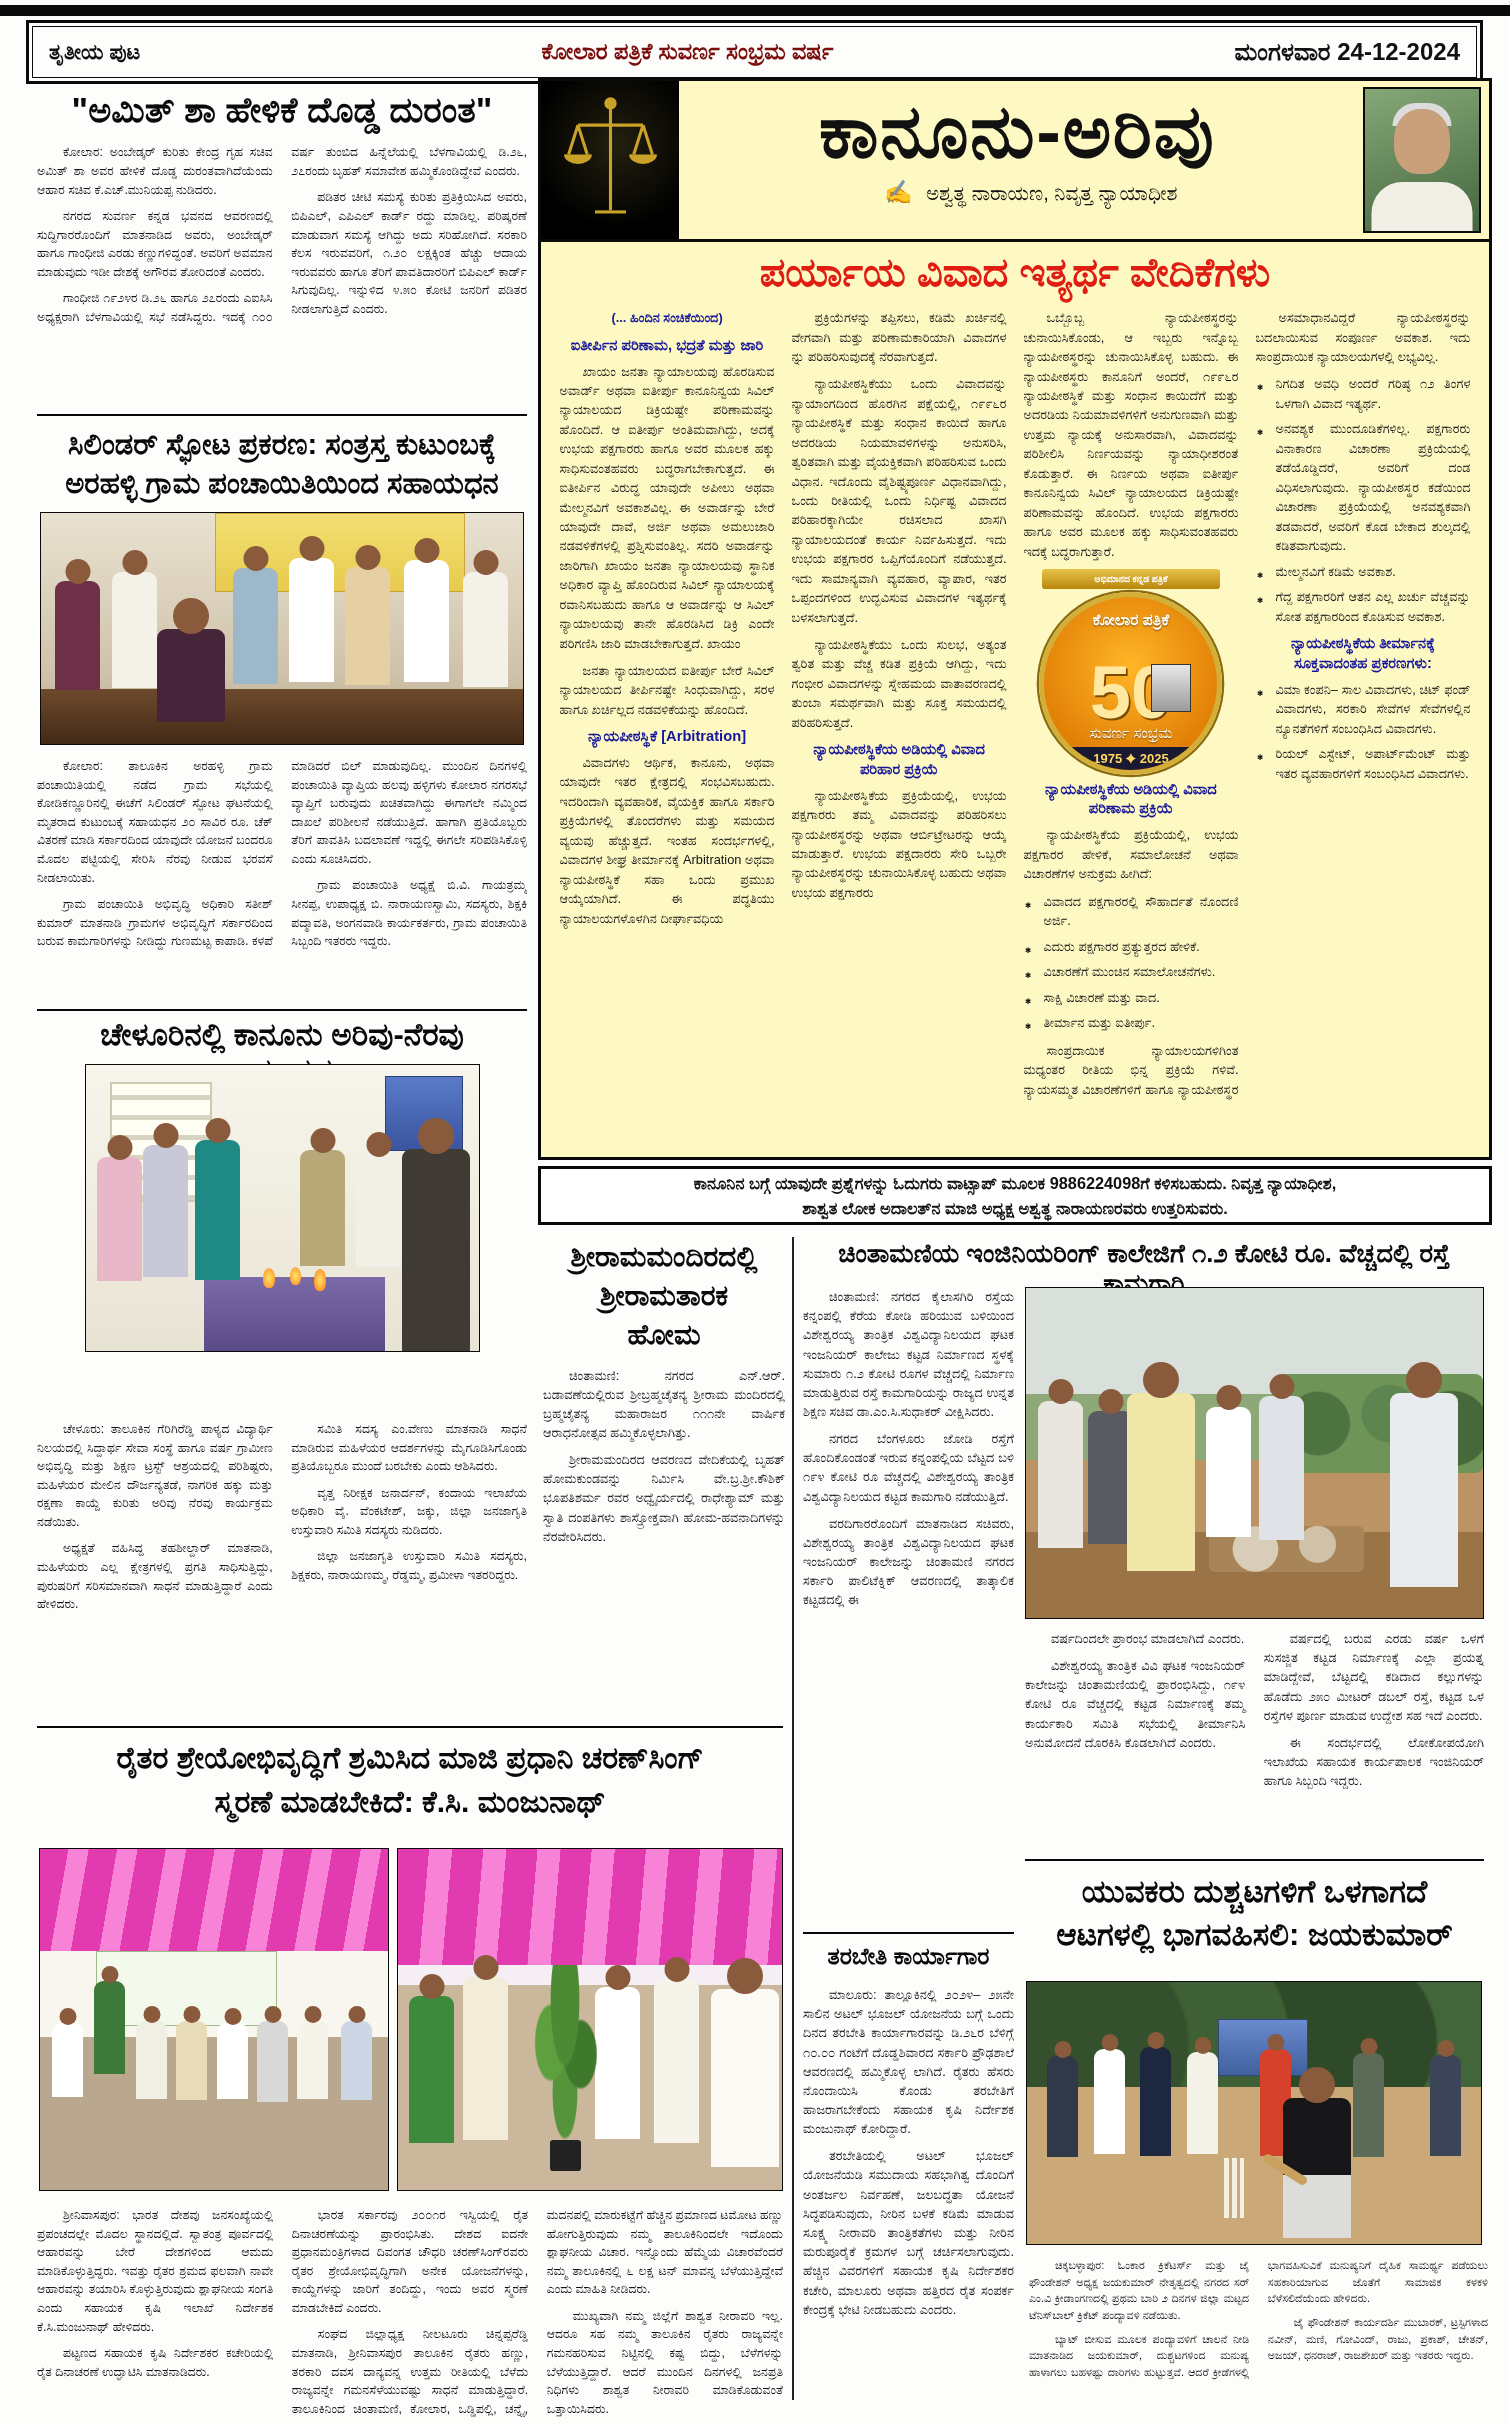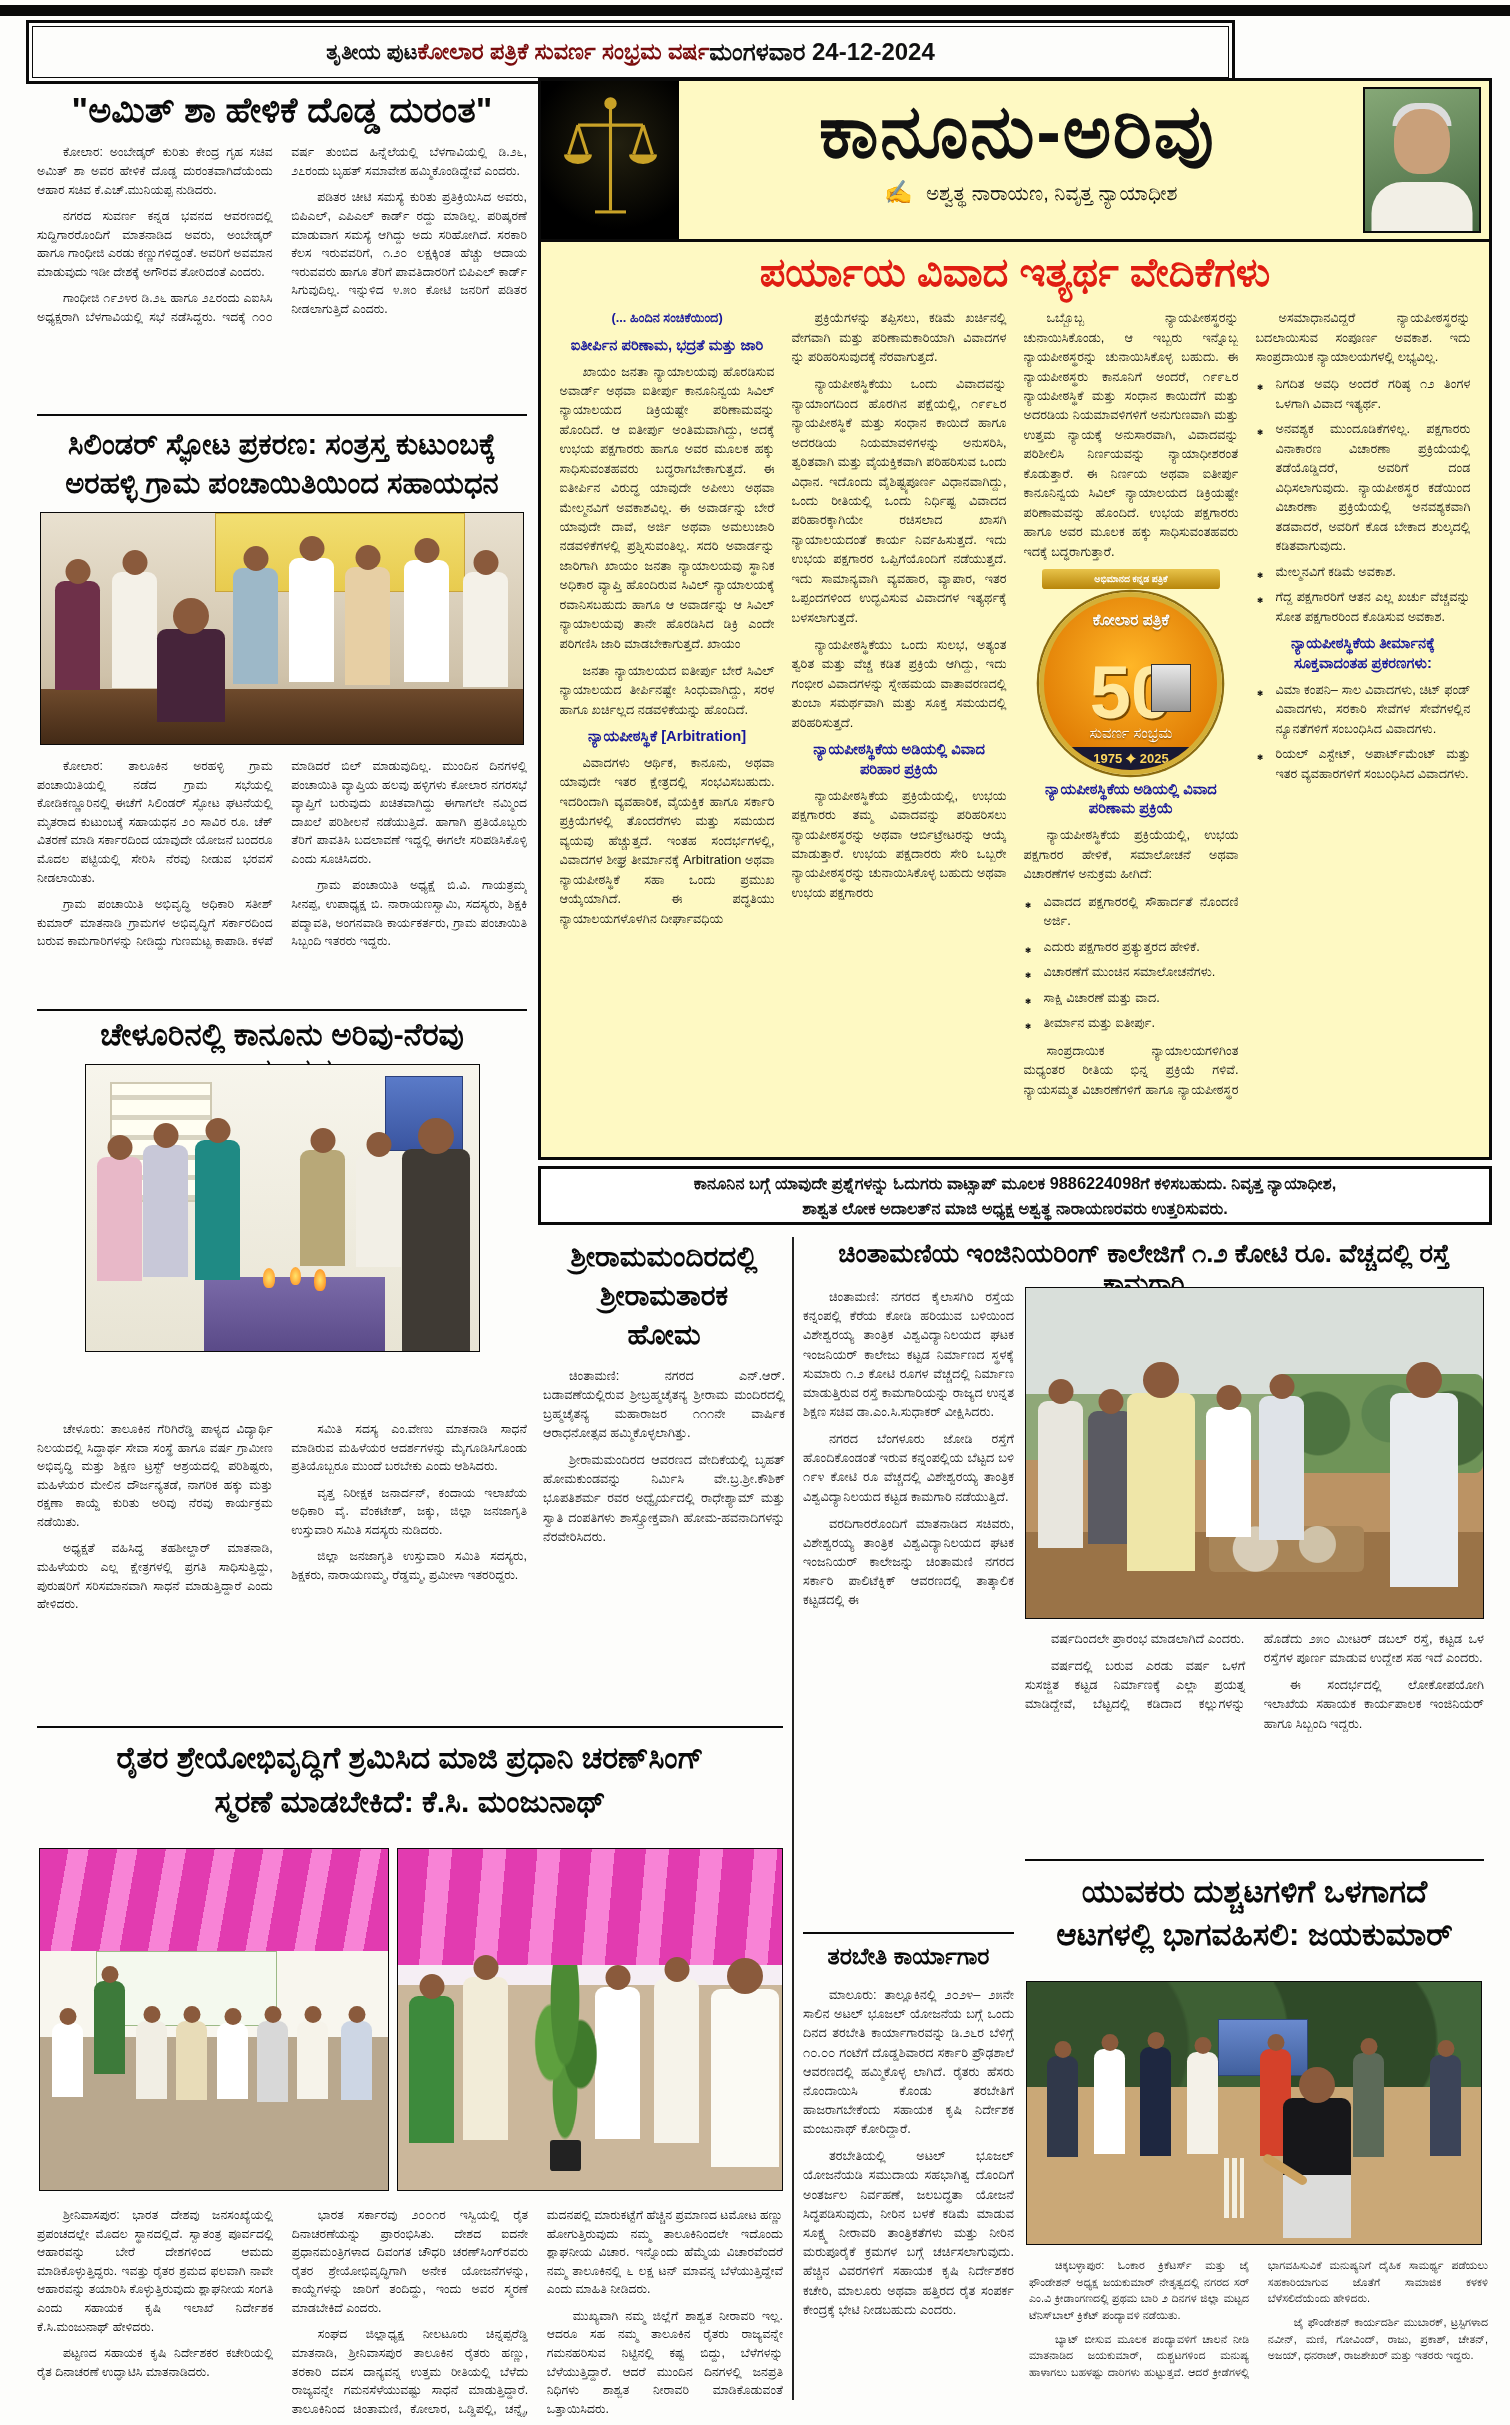--- a/index.html
+++ b/index.html
@@ -1,22 +1,22 @@
 <!DOCTYPE html>
 <html lang="kn" style="font-size:12.4px"><head>
 <meta charset="utf-8">
 <style>
   html,body{margin:0;padding:0;background:#777;}
   .page{position:relative;width:1510px;height:2426px;background:#fdfdfb;overflow:hidden;
         font-family:"Liberation Sans",sans-serif;color:#111;}
   [data-name]{box-sizing:border-box;}
   .topbar{position:absolute;left:0;top:4.7px;width:100%;height:11px;background:#0a0a0a;}
   
-  .hdr{position:absolute;left:26px;top:20px;width:1209px;height:64px;border:3.9px solid #0a0a0a;
-       display:flex;align-items:center;justify-content:center;padding:0 20px;}
+  .hdr{position:absolute;left:26px;top:20px;width:1457px;height:64px;border:3.9px solid #0a0a0a;
+       display:flex;align-items:center;justify-content:space-between;padding:0 20px;}
   .hdr:after{content:"";position:absolute;inset:3.1px;border:1.6px solid #0a0a0a;pointer-events:none;}
   .hdr .l{font-weight:bold;font-size:21px;}
   .hdr .c{font-weight:bold;font-size:22.5px;color:#7a0c0c;}
   .hdr .r{font-weight:bold;font-size:24px;}
   
   .body-txt{font-size:12.4px;line-height:1.5;text-align:justify;overflow:hidden;}
   .body-txt p{margin:0 0 7.8px 0;text-indent:26px;}
   .two-col{column-count:2;column-gap:18.6px;}
   .three-col{column-count:3;column-gap:18.6px;}
   h2.headline{margin:0;font-weight:bold;color:#0a0a0a;}
@@ -273,20 +273,21 @@
     <div data-name="rubble" style="position:absolute;left:40%;bottom:14%;width:34%;height:14%;background:radial-gradient(circle at 30% 50%,#d8cdb8 20%,transparent 21%),radial-gradient(circle at 70% 40%,#cfc2a8 16%,transparent 17%),#a88558;border-radius:6.2px;"></div>
     <i class="fig md" data-name="person" style="left:12.4px;bottom:70px;height:147px;background:#e8e6de;"></i>
     <i class="fig md" data-name="person" style="left:62px;bottom:74px;height:133px;background:#5a5a62;"></i>
     <i class="fig lg" data-name="person" style="left:101px;bottom:47px;height:178px;background:#efe6a8;"></i>
     <i class="fig md" data-name="person" style="left:180px;bottom:81px;height:130px;background:#ffffff;"></i>
     <i class="fig md" data-name="person" style="left:233px;bottom:78px;height:144px;background:#dfe3e8;"></i>
     <i class="fig lg" data-name="person" style="left:364px;bottom:31px;height:194px;background:#e9ecef;"></i>
   </div>
   <div class="body-txt two-col" style="position:absolute;left:1025px;top:1629px;width:459px;height:219px;font-size:12.8px;" data-name="article-chintamani-below">
     <p data-name="paragraph">ವರ್ಷದಿಂದಲೇ ಪ್ರಾರಂಭ ಮಾಡಲಾಗಿದೆ ಎಂದರು.</p>
+    <p data-name="paragraph">ವಿಶೇಶ್ವರಯ್ಯ ತಾಂತ್ರಿಕ ವಿವಿ ಘಟಕ ಇಂಜನಿಯರ್ ಕಾಲೇಜನ್ನು ಚಿಂತಾಮಣಿಯಲ್ಲಿ ಪ್ರಾರಂಭಿಸಿದ್ದು, ೧೯೪ ಕೋಟಿ ರೂ ವೆಚ್ಚದಲ್ಲಿ ಕಟ್ಟಡ ನಿರ್ಮಾಣಕ್ಕೆ ತಮ್ಮ ಕಾರ್ಯಕಾರಿ ಸಮಿತಿ ಸಭೆಯಲ್ಲಿ ತೀರ್ಮಾನಿಸಿ ಅನುಮೋದನೆ ದೊರಕಿಸಿ ಕೊಡಲಾಗಿದೆ ಎಂದರು.</p>
     <p data-name="paragraph">ವರ್ಷದಲ್ಲಿ ಬರುವ ಎರಡು ವರ್ಷ ಒಳಗೆ ಸುಸಜ್ಜಿತ ಕಟ್ಟಡ ನಿರ್ಮಾಣಕ್ಕೆ ಎಲ್ಲಾ ಪ್ರಯತ್ನ ಮಾಡಿದ್ದೇವೆ, ಬೆಟ್ಟದಲ್ಲಿ ಕಡಿದಾದ ಕಲ್ಲುಗಳನ್ನು ಹೊಡೆದು ೨೫೦ ಮೀಟರ್ ಡಬಲ್ ರಸ್ತೆ, ಕಟ್ಟಡ ಒಳ ರಸ್ತೆಗಳ ಪೂರ್ಣ ಮಾಡುವ ಉದ್ದೇಶ ಸಹ ಇದೆ ಎಂದರು.</p>
     <p data-name="paragraph">ಈ ಸಂದರ್ಭದಲ್ಲಿ ಲೋಕೋಪಯೋಗಿ ಇಲಾಖೆಯ ಸಹಾಯಕ ಕಾರ್ಯಪಾಲಕ ಇಂಜಿನಿಯರ್ ಹಾಗೂ ಸಿಬ್ಬಂದಿ ಇದ್ದರು.</p>
   </div>
 
   <div class="rule" style="left:803px;top:1932px;width:211px;height:1.6px;" data-name="divider"></div>
   <h2 class="headline" style="position:absolute;left:803px;top:1943px;width:211px;font-size:23px;text-align:center;" data-name="workshop-subhead">ತರಬೇತಿ ಕಾರ್ಯಾಗಾರ</h2>
   <div class="body-txt" style="position:absolute;left:803px;top:1985px;width:211px;height:434px;font-size:12.8px;" data-name="workshop-body">
     <p data-name="paragraph">ಮಾಲೂರು: ತಾಲ್ಲೂಕಿನಲ್ಲಿ ೨೦೨೪– ೨೫ನೇ ಸಾಲಿನ ಅಟಲ್ ಭೂಜಲ್ ಯೋಜನೆಯ ಬಗ್ಗೆ ಒಂದು ದಿನದ ತರಬೇತಿ ಕಾರ್ಯಾಗಾರವನ್ನು ಡಿ.೨೬ರ ಬೆಳಿಗ್ಗೆ ೧೦.೦೦ ಗಂಟೆಗೆ ದೊಡ್ಡಶಿವಾರದ ಸರ್ಕಾರಿ ಪ್ರೌಢಶಾಲೆ ಆವರಣದಲ್ಲಿ ಹಮ್ಮಿಕೊಳ್ಳ ಲಾಗಿದೆ. ರೈತರು ಹೆಸರು ನೊಂದಾಯಿಸಿ ಕೊಂಡು ತರಬೇತಿಗೆ ಹಾಜರಾಗಬೇಕೆಂದು ಸಹಾಯಕ ಕೃಷಿ ನಿರ್ದೇಶಕ ಮಂಜುನಾಥ್ ಕೋರಿದ್ದಾರೆ.</p>
     <p data-name="paragraph">ತರಬೇತಿಯಲ್ಲಿ ಅಟಲ್ ಭೂಜಲ್ ಯೋಜನೆಯಡಿ ಸಮುದಾಯ ಸಹಭಾಗಿತ್ವ ದೊಂದಿಗೆ ಅಂತರ್ಜಲ ನಿರ್ವಹಣೆ, ಜಲಬದ್ಧತಾ ಯೋಜನೆ ಸಿದ್ಧಪಡಿಸುವುದು, ನೀರಿನ ಬಳಕೆ ಕಡಿಮೆ ಮಾಡುವ ಸೂಕ್ಷ್ಮ ನೀರಾವರಿ ತಾಂತ್ರಿಕತೆಗಳು ಮತ್ತು ನೀರಿನ ಮರುಪೂರೈಕೆ ಕ್ರಮಗಳ ಬಗ್ಗೆ ಚರ್ಚಿಸಲಾಗುವುದು. ಹೆಚ್ಚಿನ ವಿವರಗಳಿಗೆ ಸಹಾಯಕ ಕೃಷಿ ನಿರ್ದೇಶಕರ ಕಚೇರಿ, ಮಾಲೂರು ಅಥವಾ ಹತ್ತಿರದ ರೈತ ಸಂಪರ್ಕ ಕೇಂದ್ರಕ್ಕೆ ಭೇಟಿ ನೀಡಬಹುದು ಎಂದರು.</p>
   </div>

